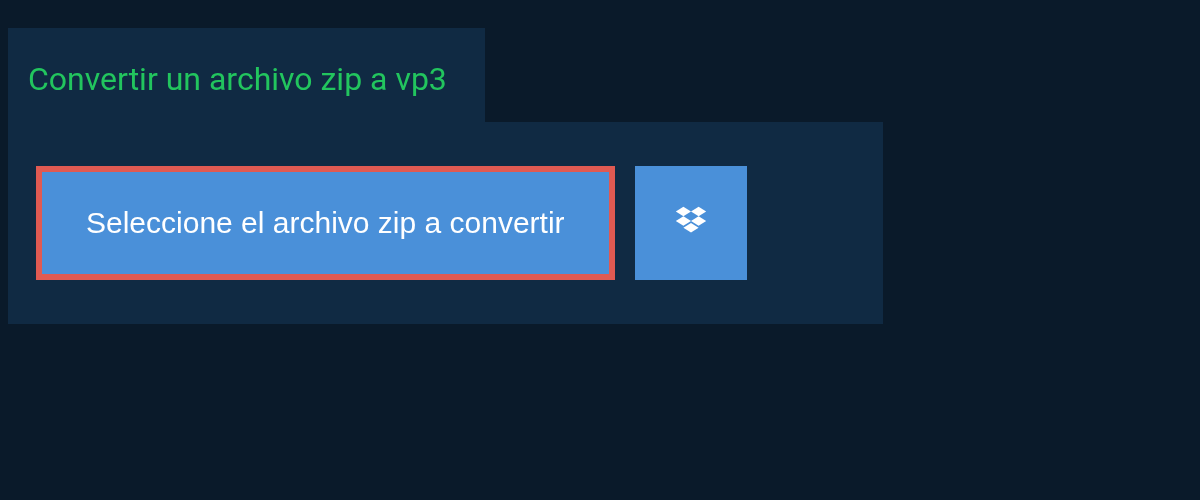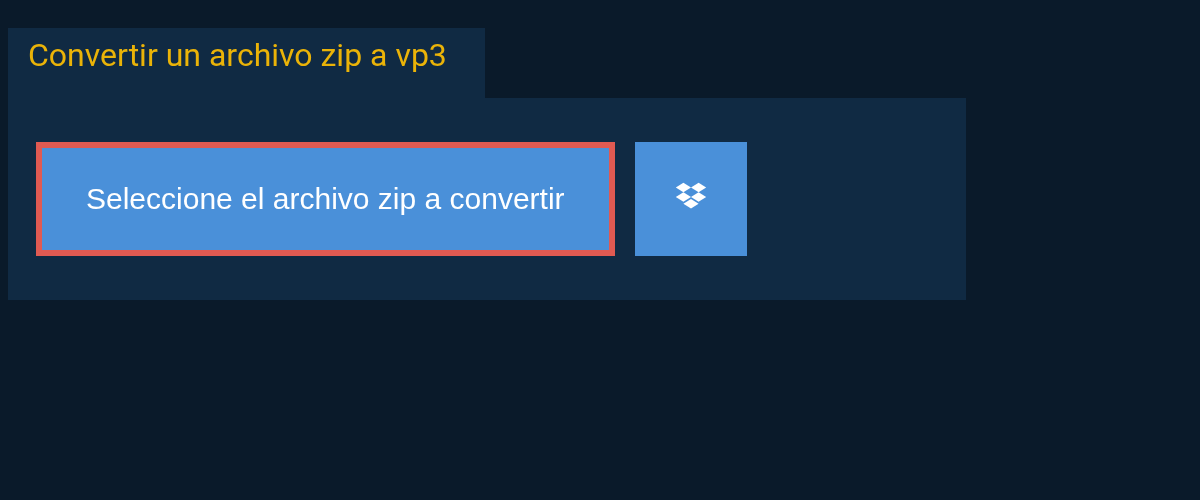--- a/index.html
+++ b/index.html
@@ -13,35 +13,35 @@
       background: #0a1a2a;
       font-family: -apple-system, BlinkMacSystemFont, "Segoe UI", Roboto, Helvetica, Arial, sans-serif;
       overflow: hidden;
     }
     .page {
       padding: 0;
     }
     .title-tab {
       display: inline-block;
       background: #102a43;
-      color: #eab308;
+      color: #22c55e;
       font-size: 32px;
       font-weight: 400;
-      padding: 8px 38px 24px 20px;
+      padding: 32px 38px 24px 20px;
       margin-top: 28px;
       margin-left: 8px;
     }
     .panel {
       background: #102a43;
       margin: 0 8px;
       padding: 44px 28px 44px 28px;
       display: flex;
       align-items: stretch;
       gap: 20px;
-      width: 958px;
+      width: 875px;
     }
     .select-button {
       background: #4a90d9;
       border: 6px solid #e05a52;
       color: #ffffff;
       font-size: 30px;
       font-weight: 400;
       padding: 34px 44px;
       cursor: pointer;
       display: flex;

